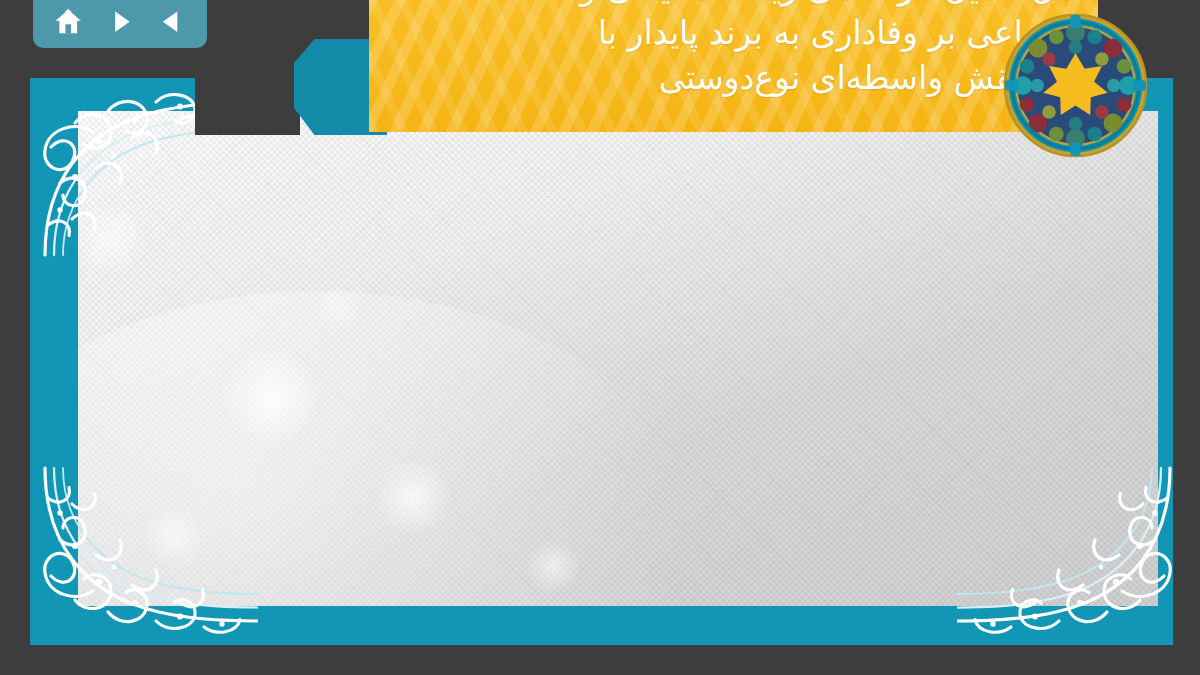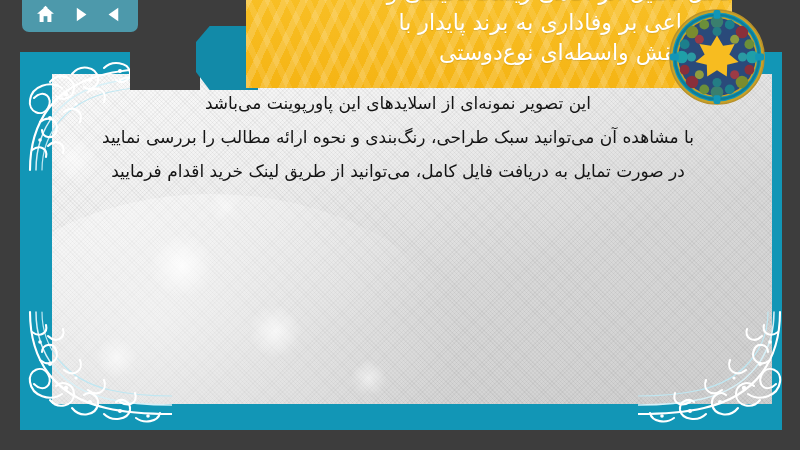--- a/index.html
+++ b/index.html
@@ -308,25 +308,20 @@
         <circle cx="70" cy="28" r="2"></circle>
         <circle cx="100" cy="19" r="2"></circle>
         <circle cx="30" cy="66" r="2"></circle>
         <circle cx="20" cy="88" r="1.8"></circle>
         <circle cx="128" cy="14" r="1.8"></circle>
         <circle cx="56" cy="52" r="1.6"></circle>
       </g>
     </svg>
   </div>
 
-  <div class="body-copy">
-    <span class="body-line">این تصویر نمونه‌ای از اسلایدهای این پاورپوینت می‌باشد</span>
-    <span class="body-line">با مشاهده آن می‌توانید سبک طراحی، رنگ‌بندی و نحوه ارائه مطالب را بررسی نمایید</span>
-    <span class="body-line">در صورت تمایل به دریافت فایل کامل، می‌توانید از طریق لینک خرید اقدام فرمایید</span>
-  </div>
 
   <div class="medallion">
     <svg viewBox="0 0 100 100" xmlns="http://www.w3.org/2000/svg">
       <circle cx="50" cy="50" r="48" fill="#c9a227"></circle>
       <circle cx="50" cy="50" r="45.5" fill="#1296b6"></circle>
       <circle cx="50" cy="50" r="41" fill="#c9a227"></circle>
       <circle cx="50" cy="50" r="39.5" fill="#2a4a7a"></circle>
       <g>
         <circle cx="50" cy="14" r="6.4" fill="#3a7f6e"></circle>
         <circle cx="75.5" cy="24.5" r="6.4" fill="#8a2f3a"></circle>

